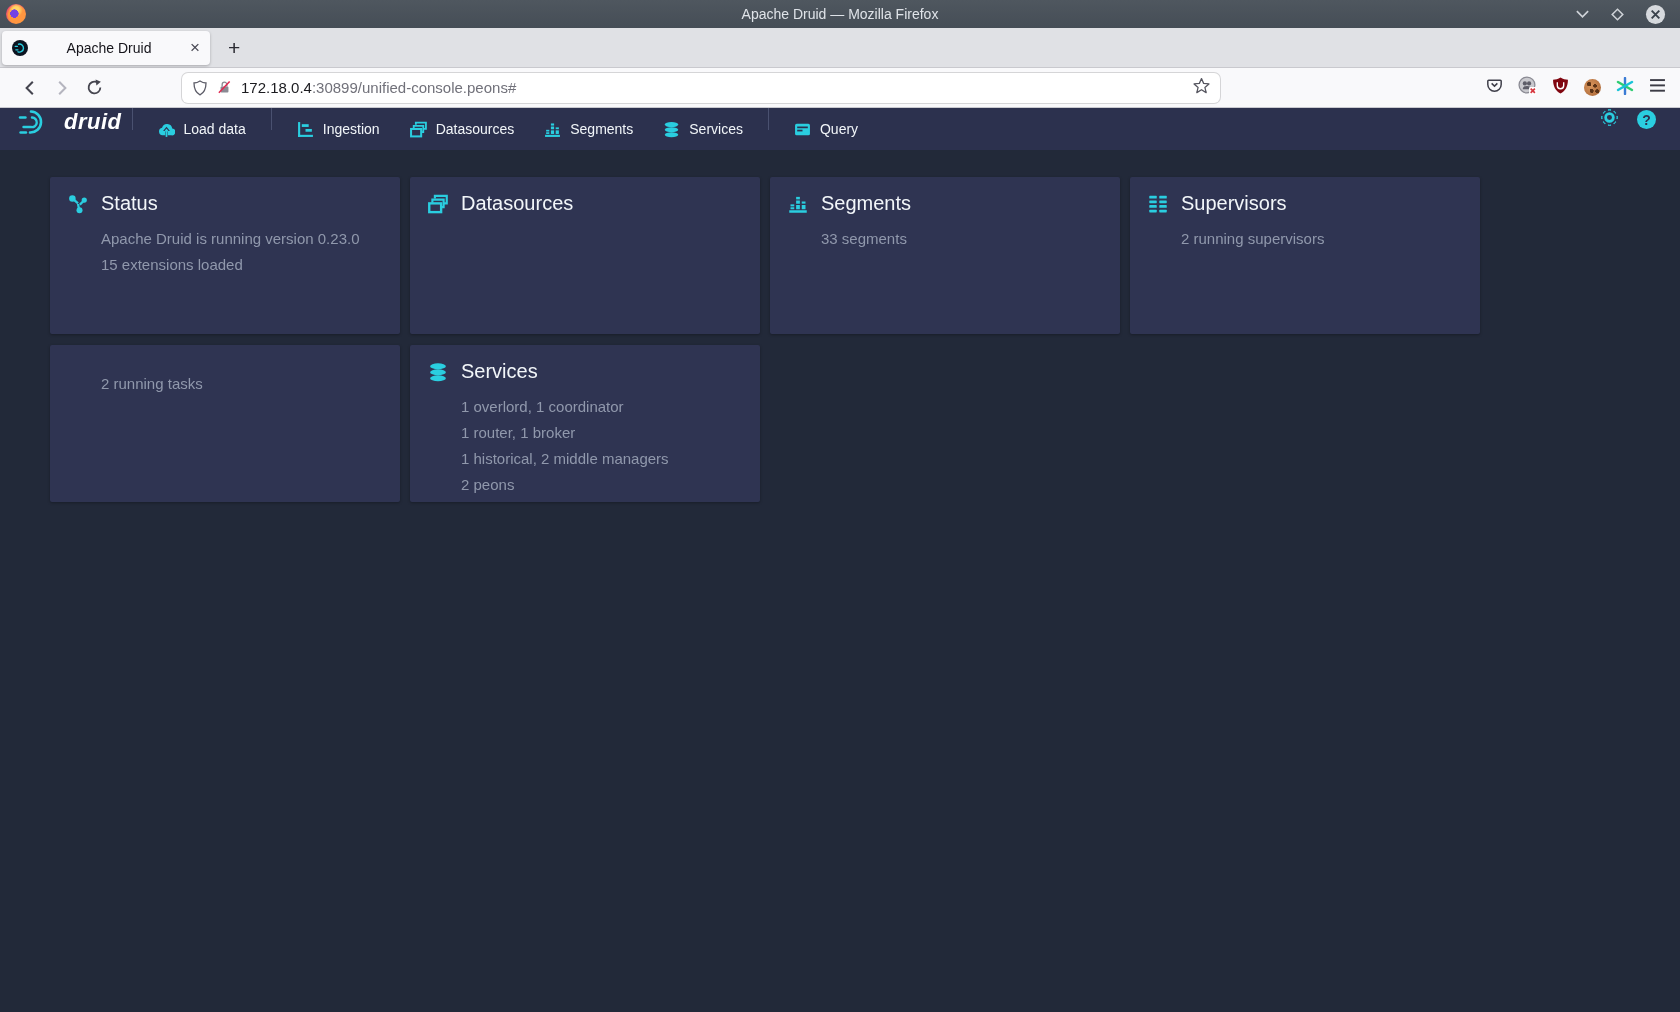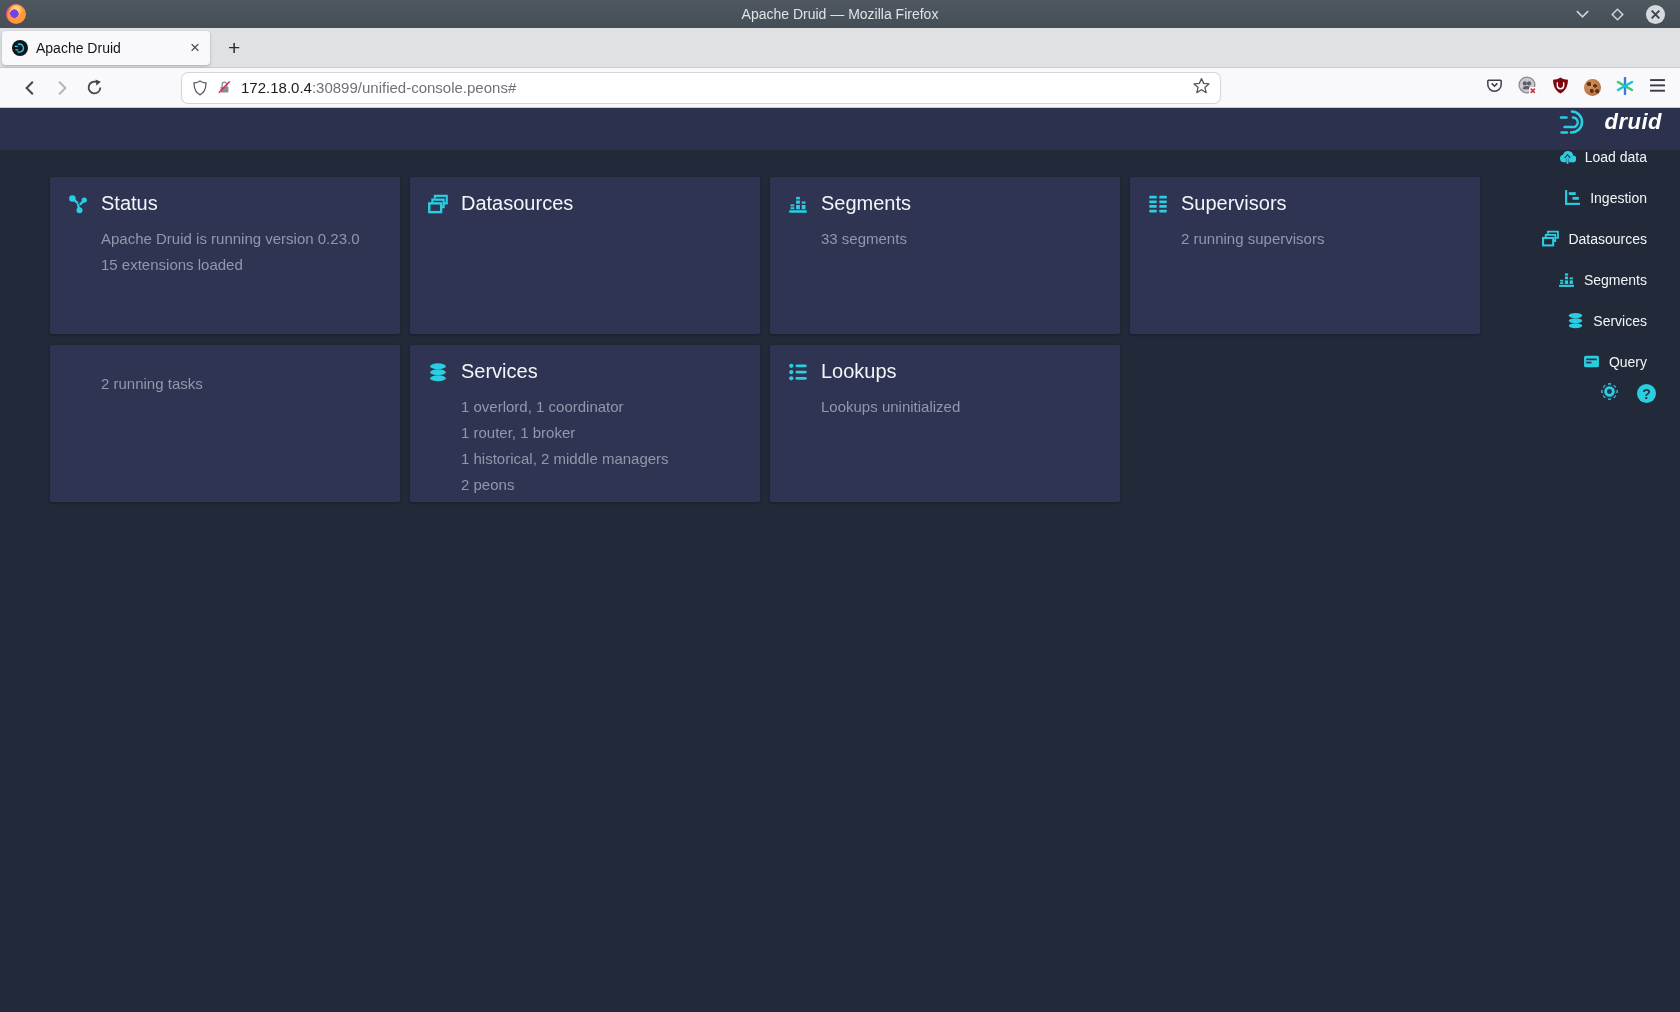--- a/index.html
+++ b/index.html
@@ -25,21 +25,21 @@
   .win-controls svg{ display:block; }
 
   
   .tabstrip{
     height:40px; background:#e0e1e5; display:flex; align-items:center;
     border-bottom:1px solid #c9c9ce;
   }
   .tab{
     margin-left:2px; width:208px; height:34px; background:#f9f9fb; border-radius:4px;
     box-shadow:0 1px 3px rgba(0,0,0,0.25);
-    display:flex; align-items:center; padding:0 10px; gap:8px;
+    display:flex; align-items:center; padding:0 10px; gap:8px;text-align:center;
   }
   .tab-label{ flex:1; font-size:14px; color:#15141a; white-space:nowrap; overflow:hidden; }
   .tab-close{ font-size:17px; color:#4a4a55; line-height:1; cursor:pointer; }
   .newtab-btn{ font-size:21px; color:#2b2b33; margin-left:18px; cursor:pointer; line-height:1; }
 
   
   .toolbar{
     height:40px; background:#f9f9fb; display:flex; align-items:center;
     padding:0 14px; border-bottom:1px solid #cfcfd6;
   }
@@ -59,22 +59,22 @@
     background:
       radial-gradient(circle at 30% 30%, #5b3317 0 12%, rgba(0,0,0,0) 14%),
       radial-gradient(circle at 65% 40%, #5b3317 0 11%, rgba(0,0,0,0) 13%),
       radial-gradient(circle at 45% 70%, #5b3317 0 12%, rgba(0,0,0,0) 14%),
       radial-gradient(circle at 78% 72%, #5b3317 0 10%, rgba(0,0,0,0) 12%),
       radial-gradient(circle at 40% 40%, #d8955c, #b5713f 70%, #8f5329);
   }
 
   
   .druid-nav{
-    height:42px; background:#2c314e; display:flex; align-items:flex-end;
-    padding:0 18px; box-shadow:0 1px 2px rgba(0,0,0,0.35);flex-direction:column;
+    height:42px; background:#2c314e; display:flex; align-items:flex-start;
+    padding:0 18px; box-shadow:0 1px 2px rgba(0,0,0,0.35);
   }
   .brand{ display:flex; align-items:center; gap:8px; cursor:pointer; }
   .brand-text{ color:#ffffff; font-size:22px; font-style:italic; font-weight:600; letter-spacing:0.5px; }
   .nav-sep{ width:1px; height:22px; background:#4a5170; margin:0 10px; }
   .nav-item{
     display:flex; align-items:center; gap:9px; padding:12px 15px; height:42px;
     color:#f2f6f9; font-size:14px; cursor:pointer;
   }
   .nav-item svg{ width:17px; height:17px; }
   .nav-right{ margin-left:auto; display:flex; align-items:center; gap:18px; padding-right:6px; }
@@ -401,31 +401,15 @@
         <span class="card-title">Services</span>
       </div>
       <div class="card-lines">
           <div class="card-line">1 overlord, 1 coordinator</div>
           <div class="card-line">1 router, 1 broker</div>
           <div class="card-line">1 historical, 2 middle managers</div>
           <div class="card-line">2 peons</div>
         </div>
     </div>
 
-    <div class="card">
-      <div class="card-head">
-        <svg viewBox="0 0 16 16">
-          <circle cx="2.6" cy="3" r="1.7" class="icon-cyan"></circle>
-          <circle cx="2.6" cy="8" r="1.7" class="icon-cyan"></circle>
-          <circle cx="2.6" cy="13" r="1.7" class="icon-cyan"></circle>
-          <rect x="6" y="1.9" width="9" height="2.2" rx="1.1" class="icon-cyan"></rect>
-          <rect x="6" y="6.9" width="9" height="2.2" rx="1.1" class="icon-cyan"></rect>
-          <rect x="6" y="11.9" width="9" height="2.2" rx="1.1" class="icon-cyan"></rect>
-        </svg>
-        <span class="card-title">Lookups</span>
-      </div>
-      <div class="card-lines">
-          <div class="card-line">Lookups uninitialized</div>
-        </div>
-    </div>
 
   </div>
 </div>
 
 </body></html>

